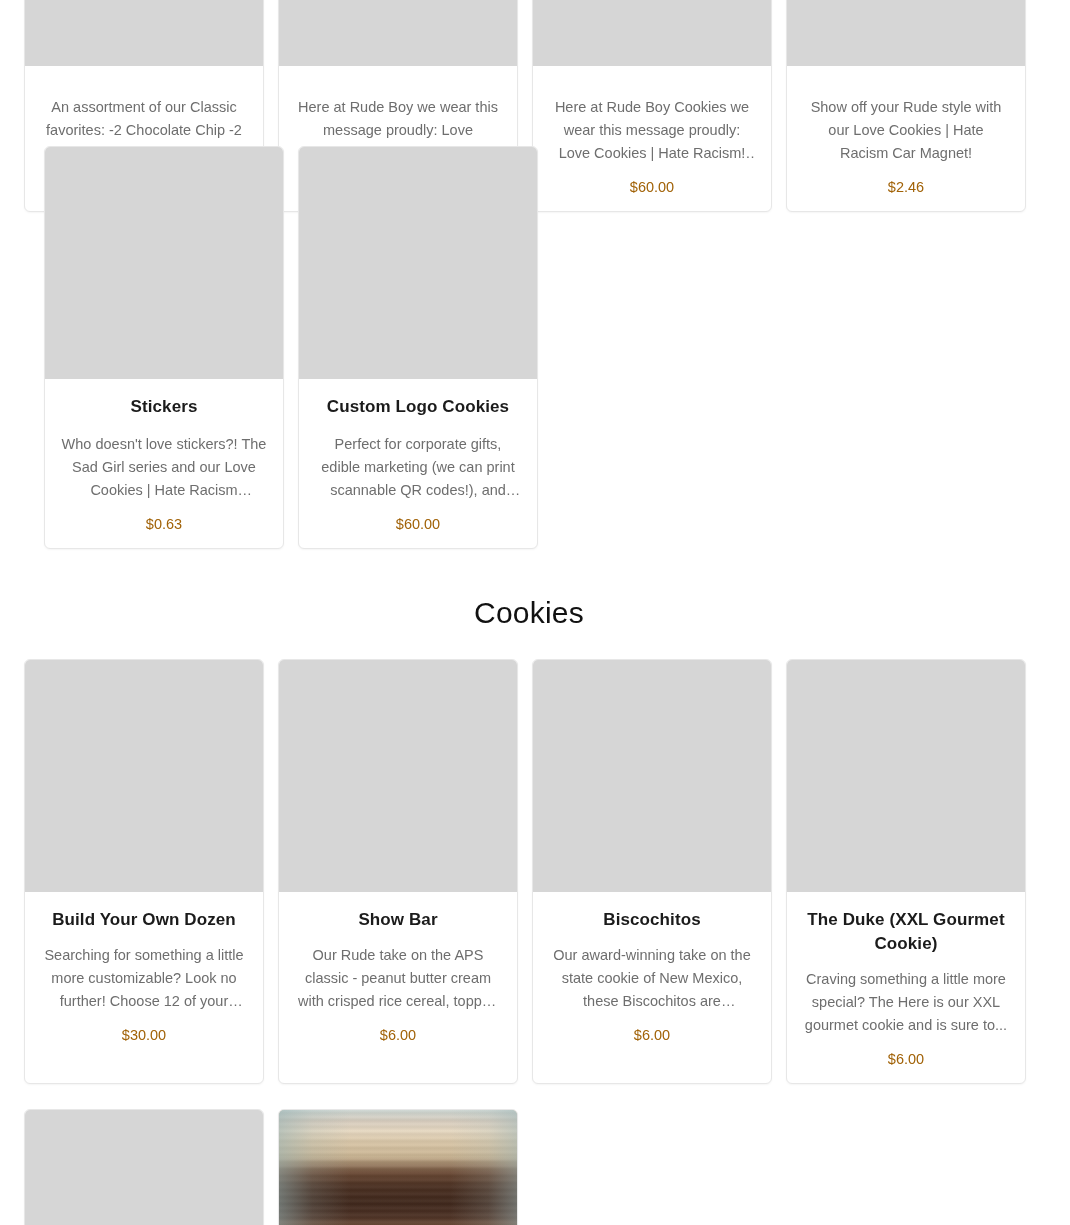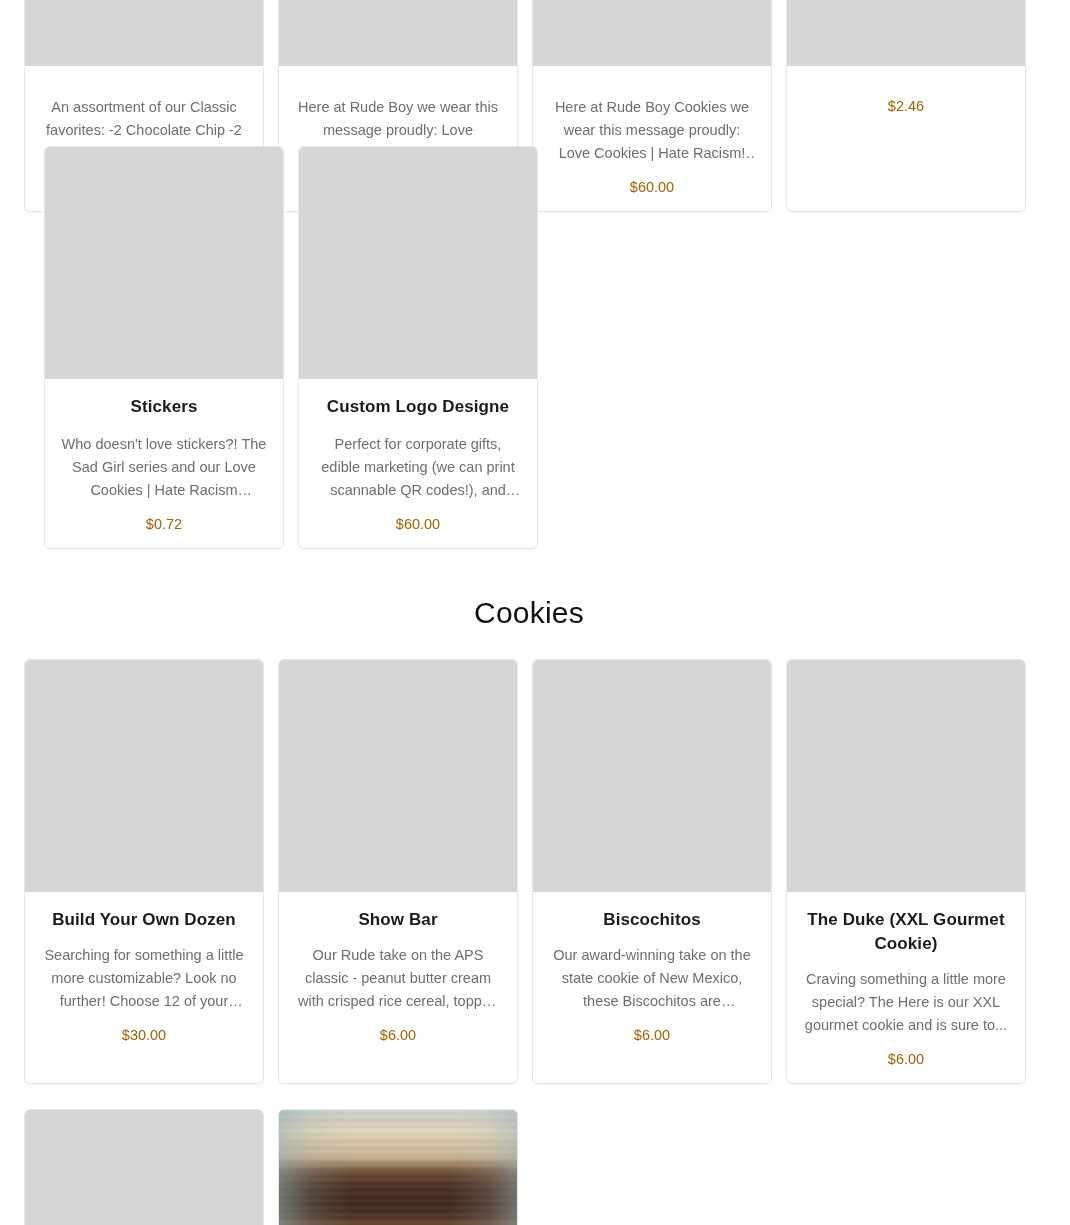--- a/index.html
+++ b/index.html
@@ -183,41 +183,42 @@
         <div class="card-title"></div>
         <div class="card-desc">Here at Rude Boy Cookies we wear this message proudly: Love Cookies | Hate Racism! Designe...</div>
         <div class="card-price">$60.00</div>
       </div>
     </div>
 
     <div class="card">
       <div class="card-media"></div>
       <div class="card-body">
         <div class="card-title"></div>
+        <div class="card-desc">Show off your Rude style with our Love Cookies | Hate Racism Car Magnet!</div>
         <div class="card-price">$2.46</div>
       </div>
     </div>
 
   </div>
 
   <div class="grid" id="row-second">
 
     <div class="card">
       <div class="card-media"></div>
       <div class="card-body">
         <div class="card-title">Stickers</div>
         <div class="card-desc">Who doesn't love stickers?! The Sad Girl series and our Love Cookies | Hate Racism stickers...</div>
-        <div class="card-price">$0.72</div>
-      </div>
-    </div>
-
-    <div class="card">
-      <div class="card-media"></div>
-      <div class="card-body">
-        <div class="card-title">Custom Logo Designe</div>
+        <div class="card-price">$0.63</div>
+      </div>
+    </div>
+
+    <div class="card">
+      <div class="card-media"></div>
+      <div class="card-body">
+        <div class="card-title">Custom Logo Cookies</div>
         <div class="card-desc">Perfect for corporate gifts, edible marketing (we can print scannable QR codes!), and edible photos,...</div>
         <div class="card-price">$60.00</div>
       </div>
     </div>
 
   </div>
 
   <div class="section-heading">Cookies</div>
 
   <div class="grid" id="row-cookies">

